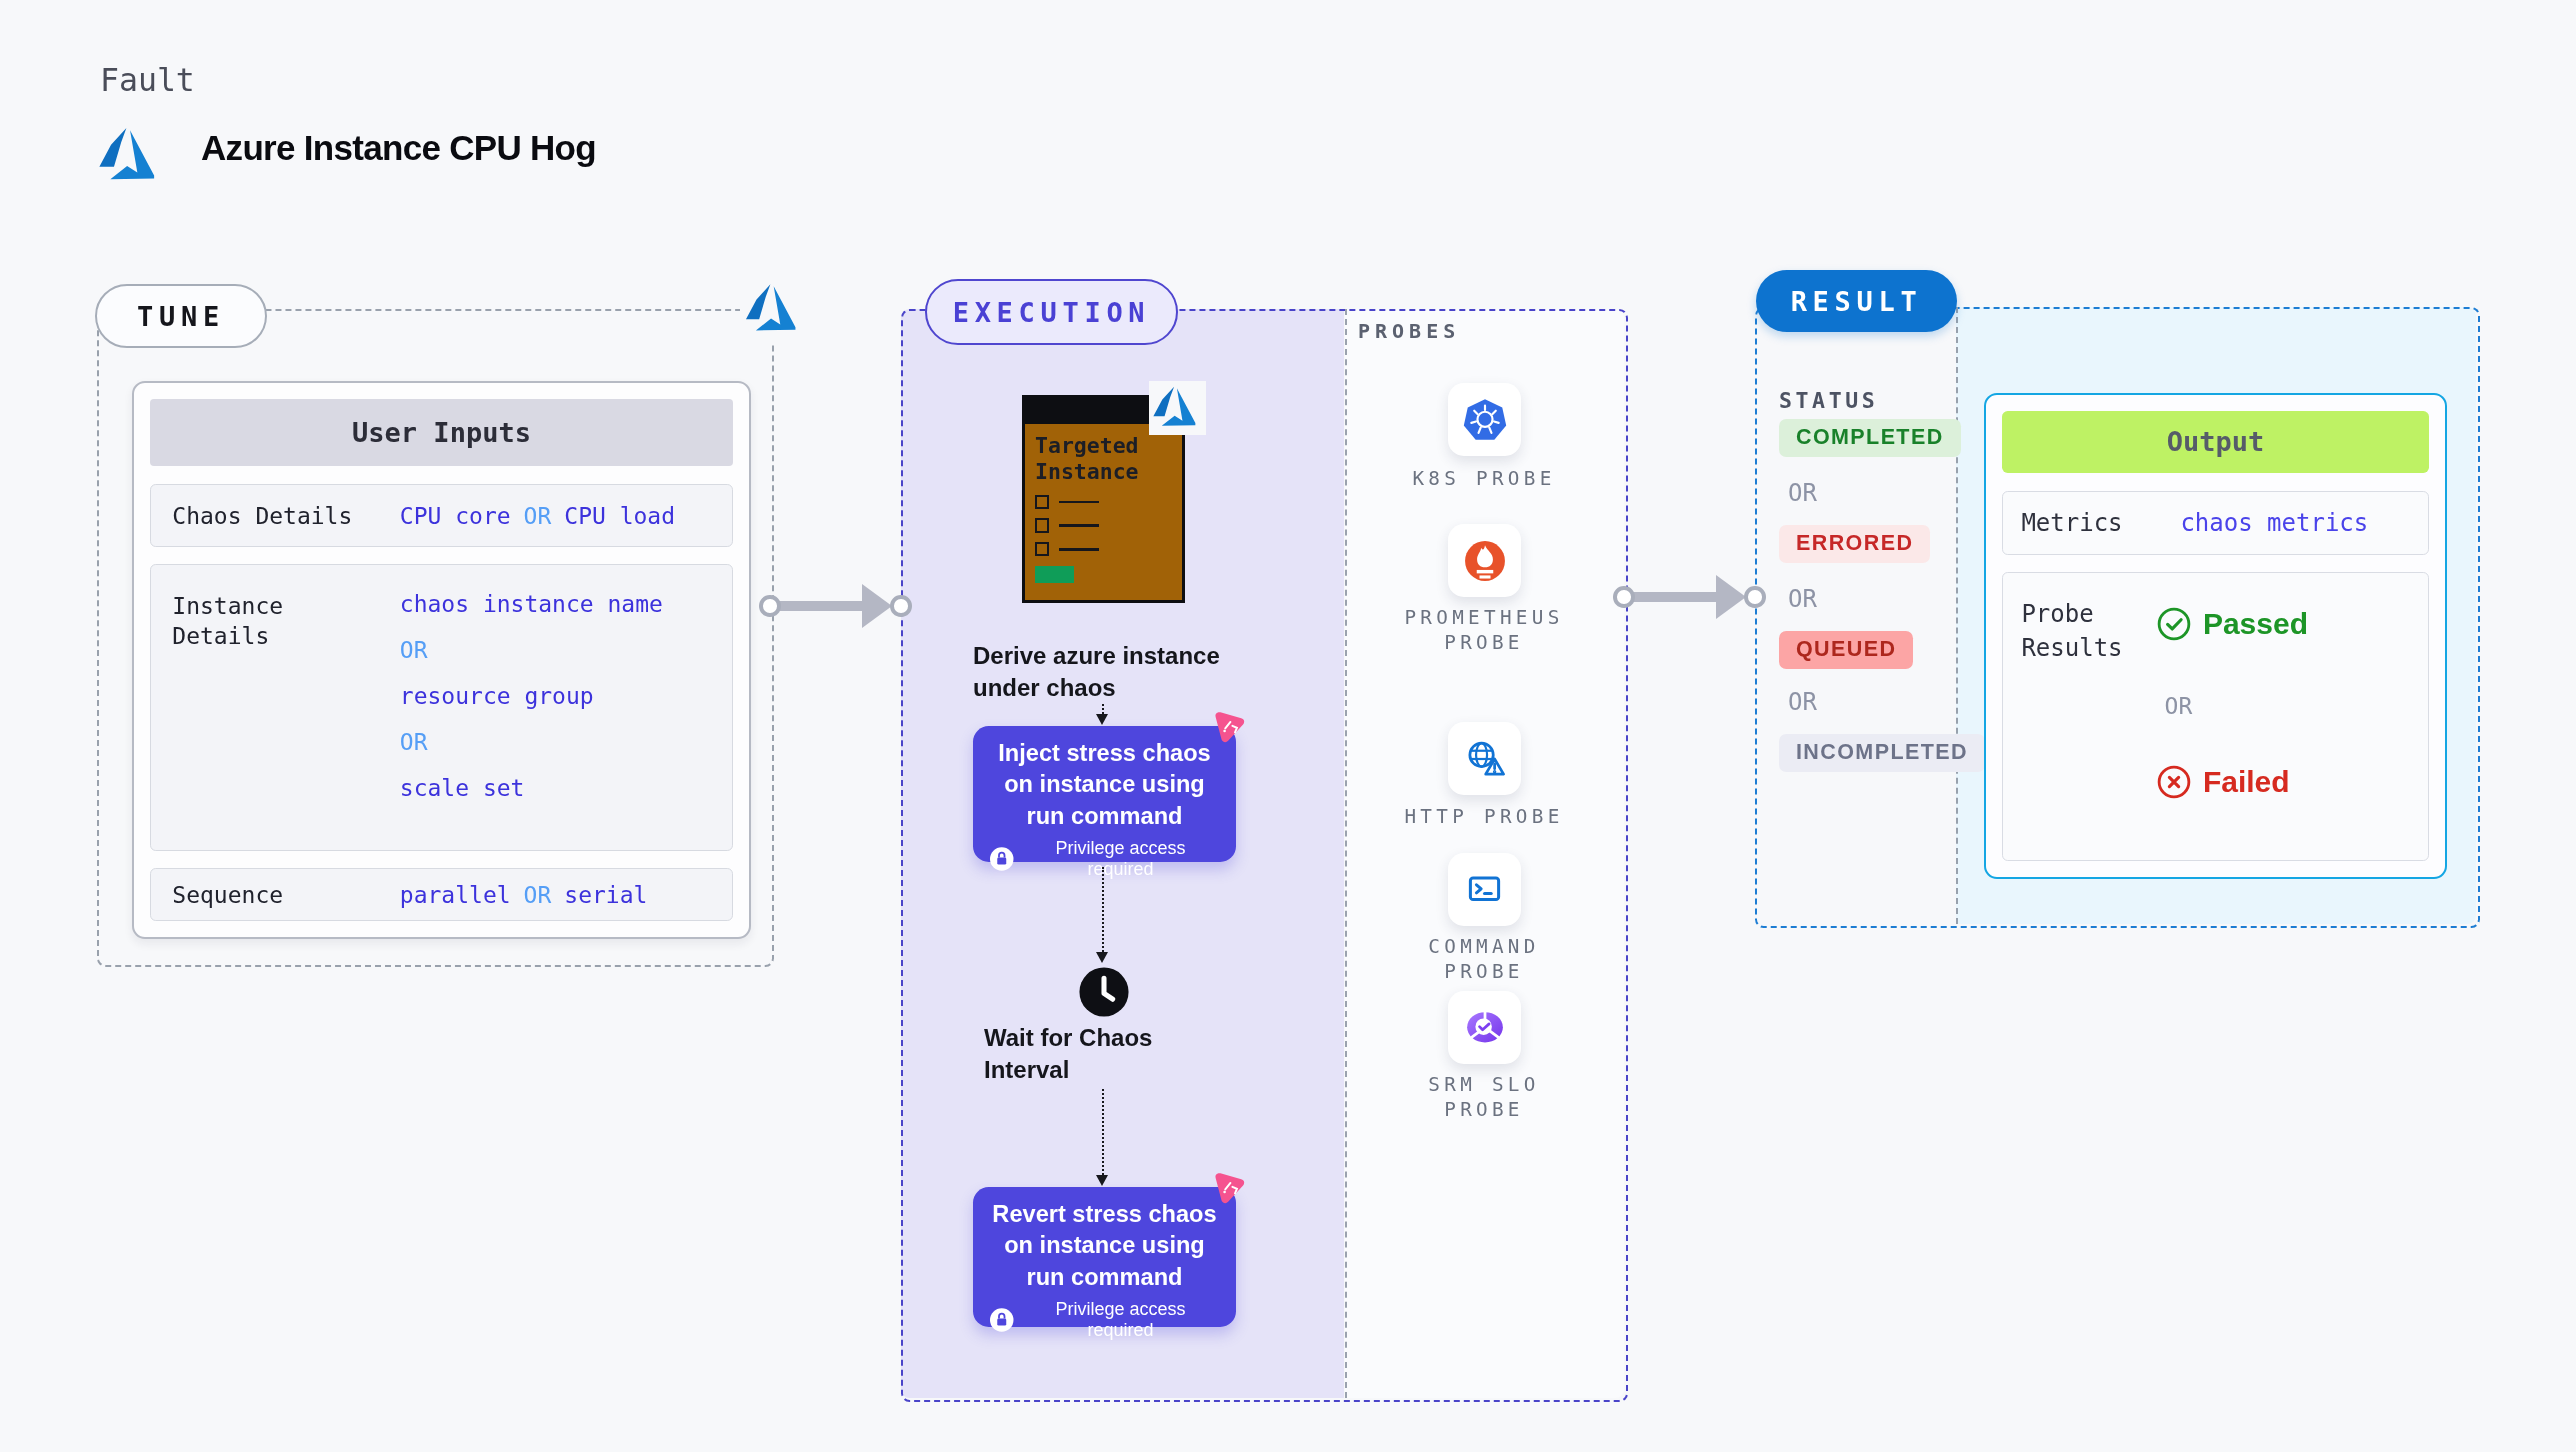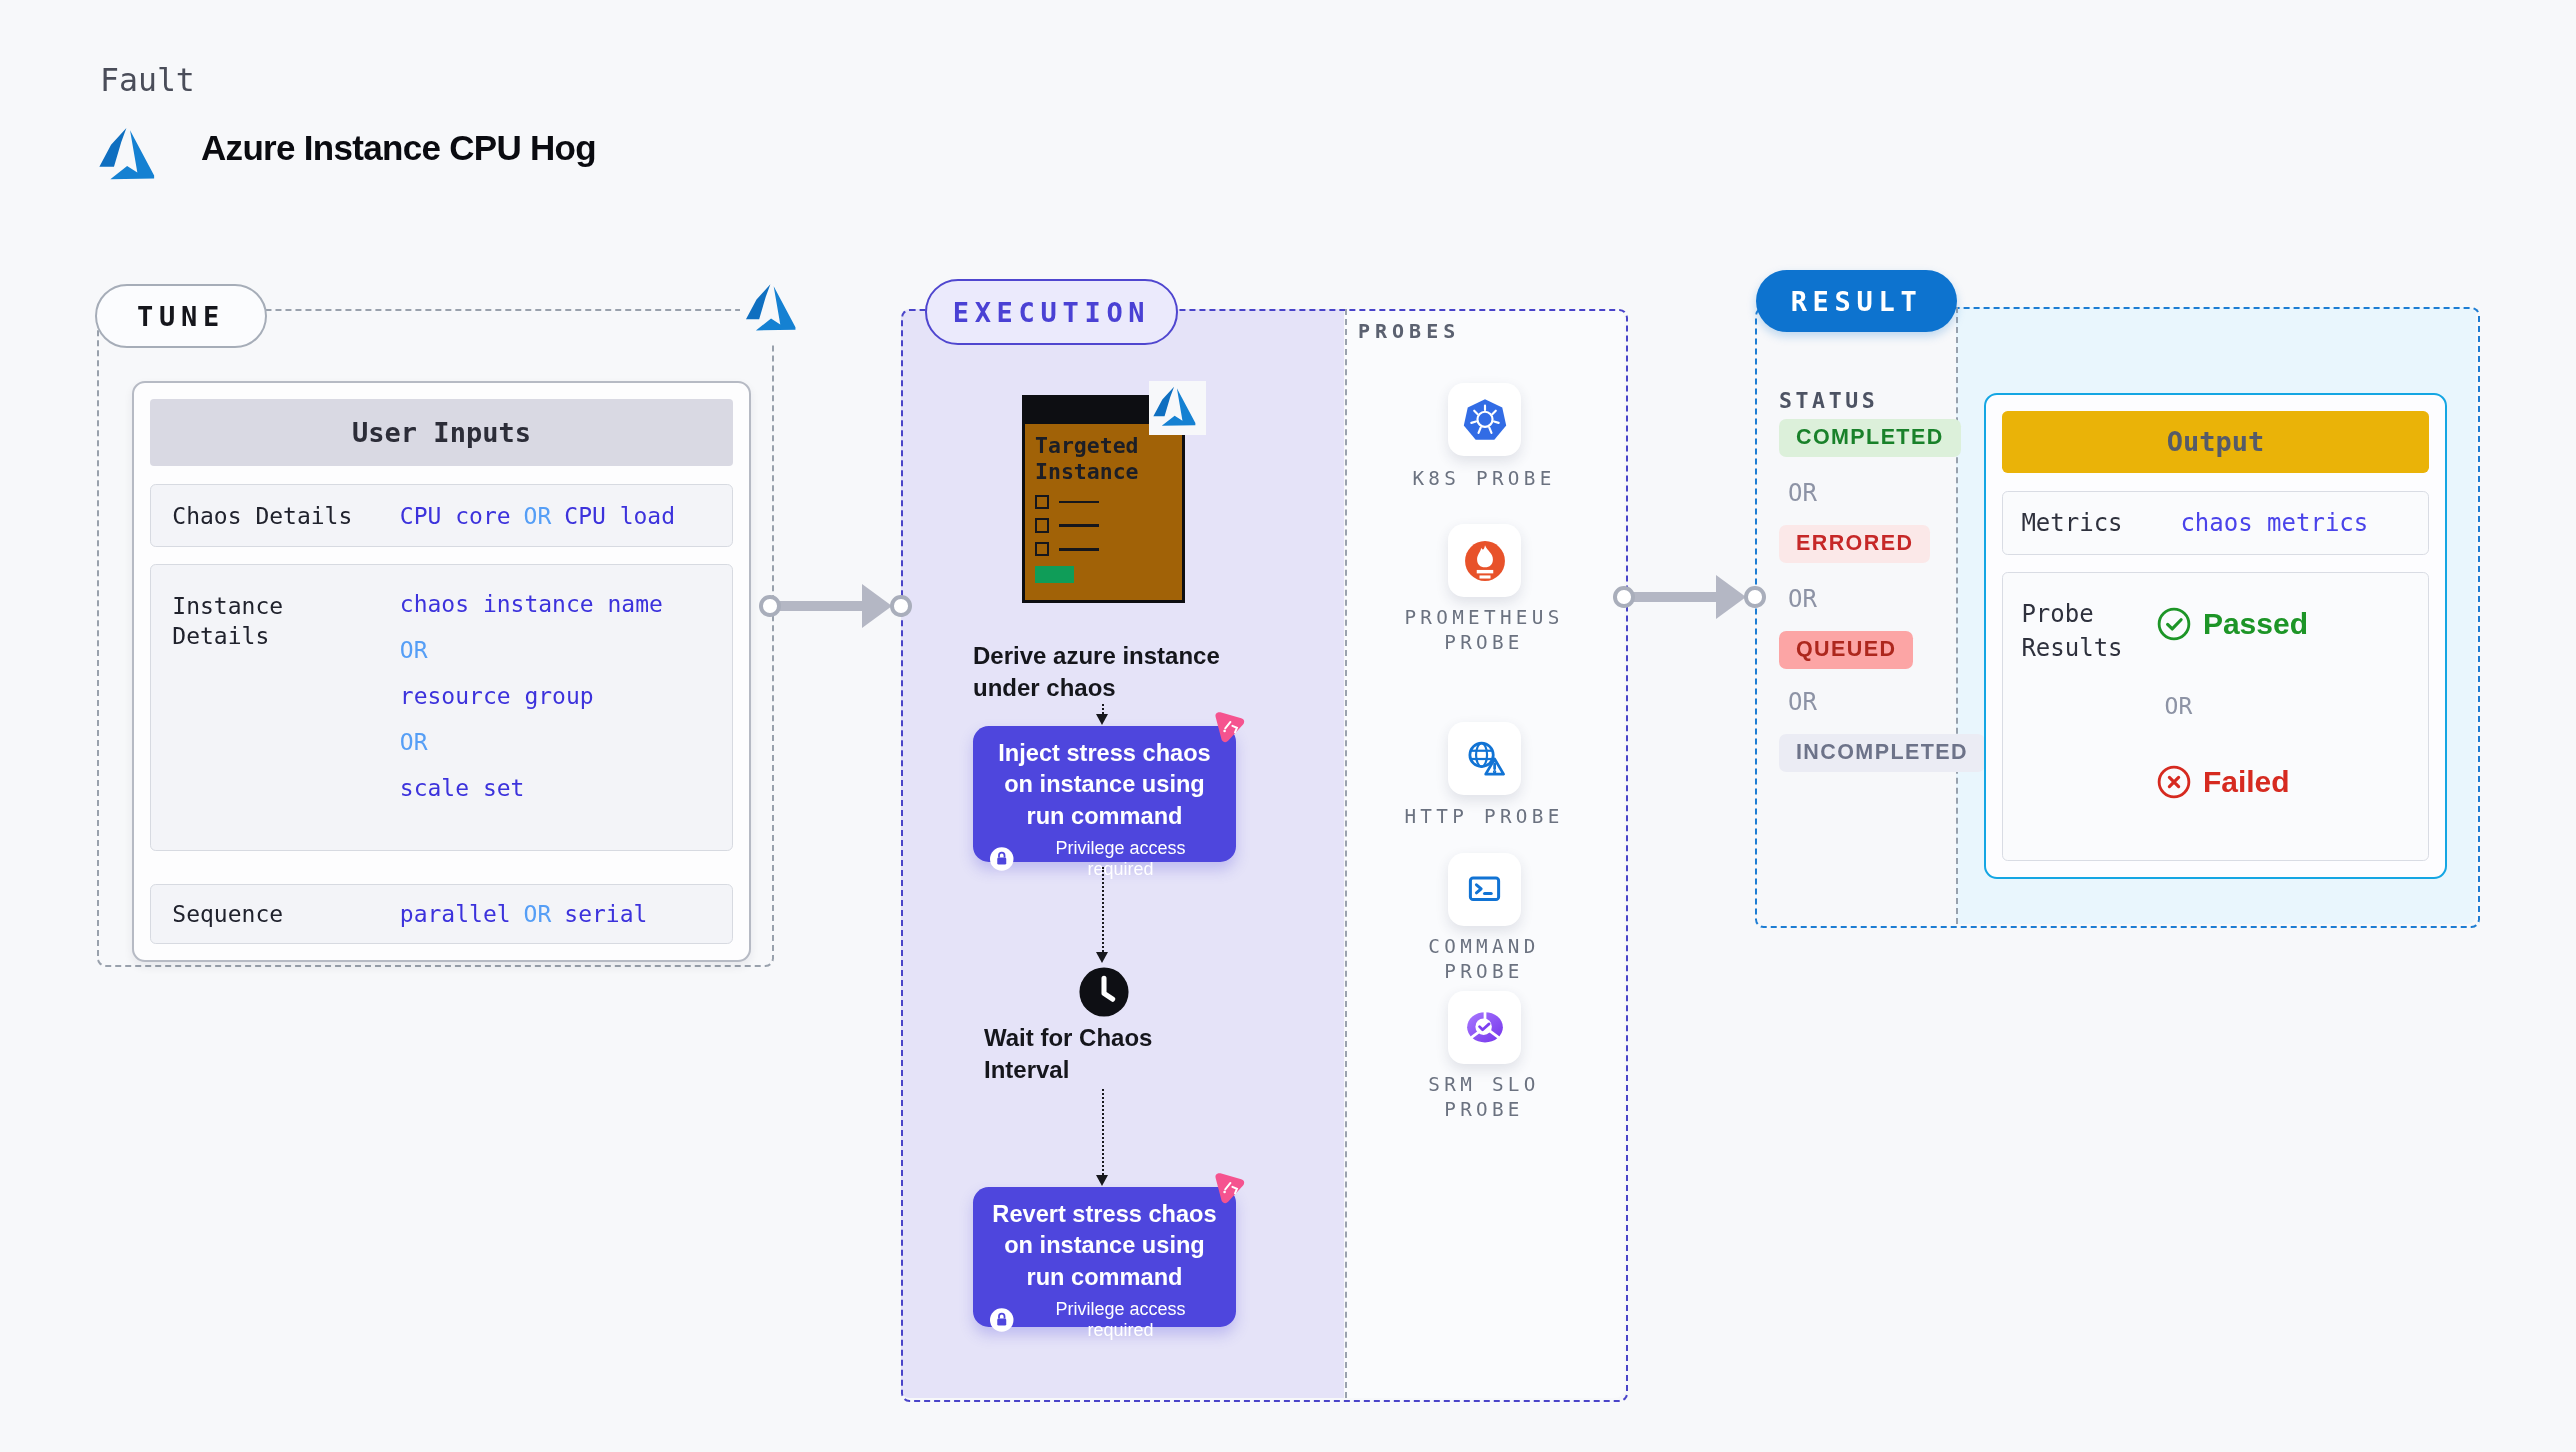--- a/index.html
+++ b/index.html
@@ -103,21 +103,21 @@
   .badge{position:absolute;left:1779px;padding:6.4px 17px;border-radius:7.2px;
     font-weight:bold;font-size:21.5px;letter-spacing:1.4px;z-index:3;}
   .badge.completed{background:#dcf0da;color:#19812a;}
   .badge.errored{background:#fbe8e8;color:#c62828;}
   .badge.queued{background:#fca5a5;color:#ad271d;}
   .badge.incompleted{background:#ebecf4;color:#6d7389;}
   .status-or{position:absolute;left:1788px;font-size:24px;color:#8d93a5;z-index:3;}
 
   .output-card{left:1984px;top:393px;width:463px;height:486px;box-sizing:border-box;background:#fdfdff;
     border:2.9px solid #14a6e3;border-radius:13px;padding:15.8px;z-index:3;}
-  .output-header{height:62px;background:#eab308;border-radius:5.7px;display:flex;align-items:center;
+  .output-header{height:62px;background:#bef264;border-radius:5.7px;display:flex;align-items:center;
     justify-content:center;font-weight:bold;font-size:27px;color:#565b69;}
   .output-row{box-sizing:border-box;border:1.4px solid #d9dce4;border-radius:5.7px;background:#fafbfd;display:flex;}
   .metrics-row{margin-top:18.6px;height:64px;align-items:center;}
   .metrics-row .lbl{width:159px;padding-left:18.6px;font-size:24px;color:#2e313d;flex-shrink:0;}
   .metrics-row .val{font-size:24px;color:#4a43ea;}
   .pr-row{margin-top:17px;height:289px;}
   .pr-row .lbl{width:136px;padding:24px 0 0 18.6px;font-size:24px;line-height:34px;color:#2e313d;flex-shrink:0;}
   .pr-right{padding-top:34px;display:flex;flex-direction:column;}
   .pr-line{display:flex;align-items:center;gap:11.5px;}
   .pr-passed{font-weight:bold;font-size:30px;color:#1d9527;font-family:"Liberation Sans",sans-serif;}
@@ -161,21 +161,21 @@
     <div class="lbl" style="padding-top:26px;line-height:30px;width:249px;padding-right:43px;box-sizing:border-box;">Instance Details</div>
     <div class="vflex" style="padding-top:26px;">
       <span class="ui-val">chaos instance name</span>
       <span class="ui-or">OR</span>
       <span class="ui-val">resource group</span>
       <span class="ui-or">OR</span>
       <span class="ui-val">scale set</span>
     </div>
   </div>
 
-  <div class="ui-row center" style="margin-top:33px;height:60px;">
+  <div class="ui-row center" style="margin-top:17px;height:53px;">
     <div class="lbl">Sequence</div>
     <div class="hflex">
       <span class="ui-val">parallel</span>
       <span class="ui-or">OR</span>
       <span class="ui-val">serial</span>
     </div>
   </div>
 </div>
 
 <div class="h-arrow" style="left:770px;top:606px;width:131px;">

